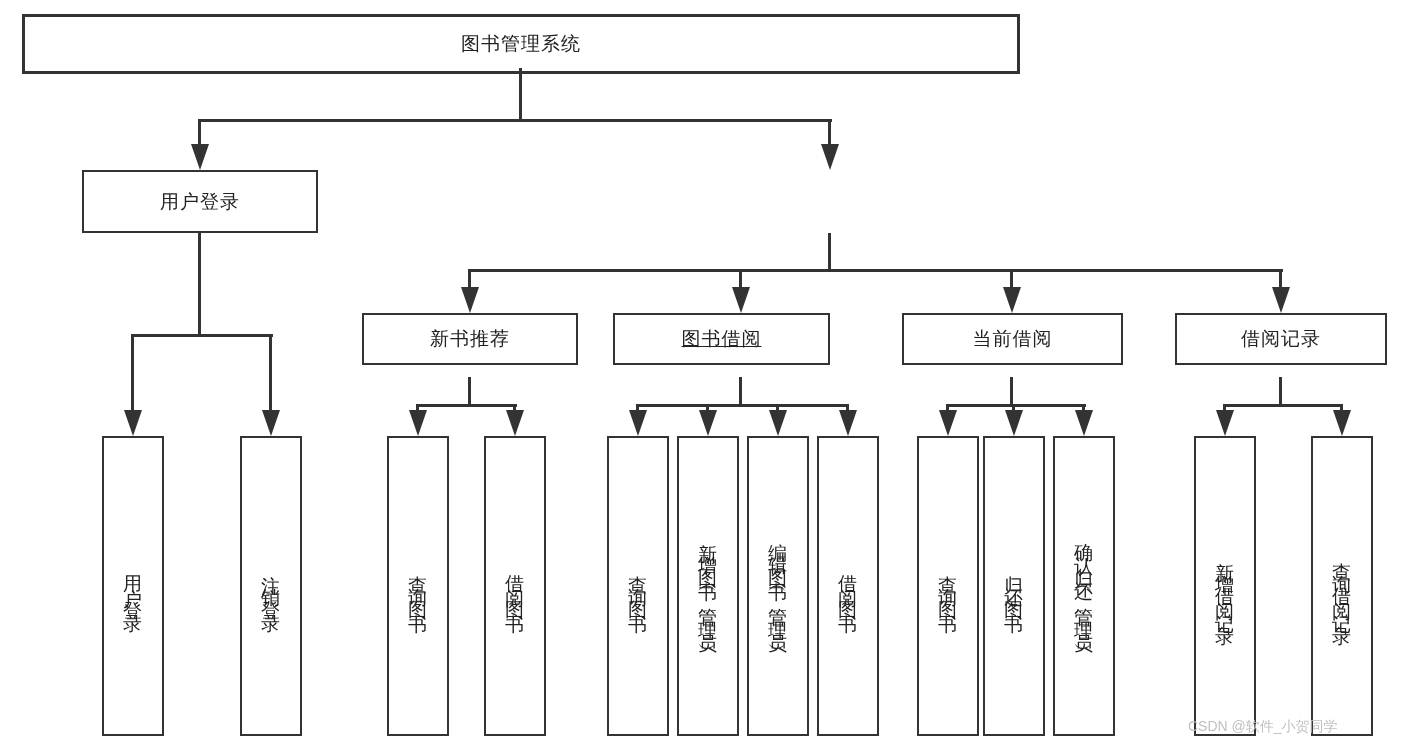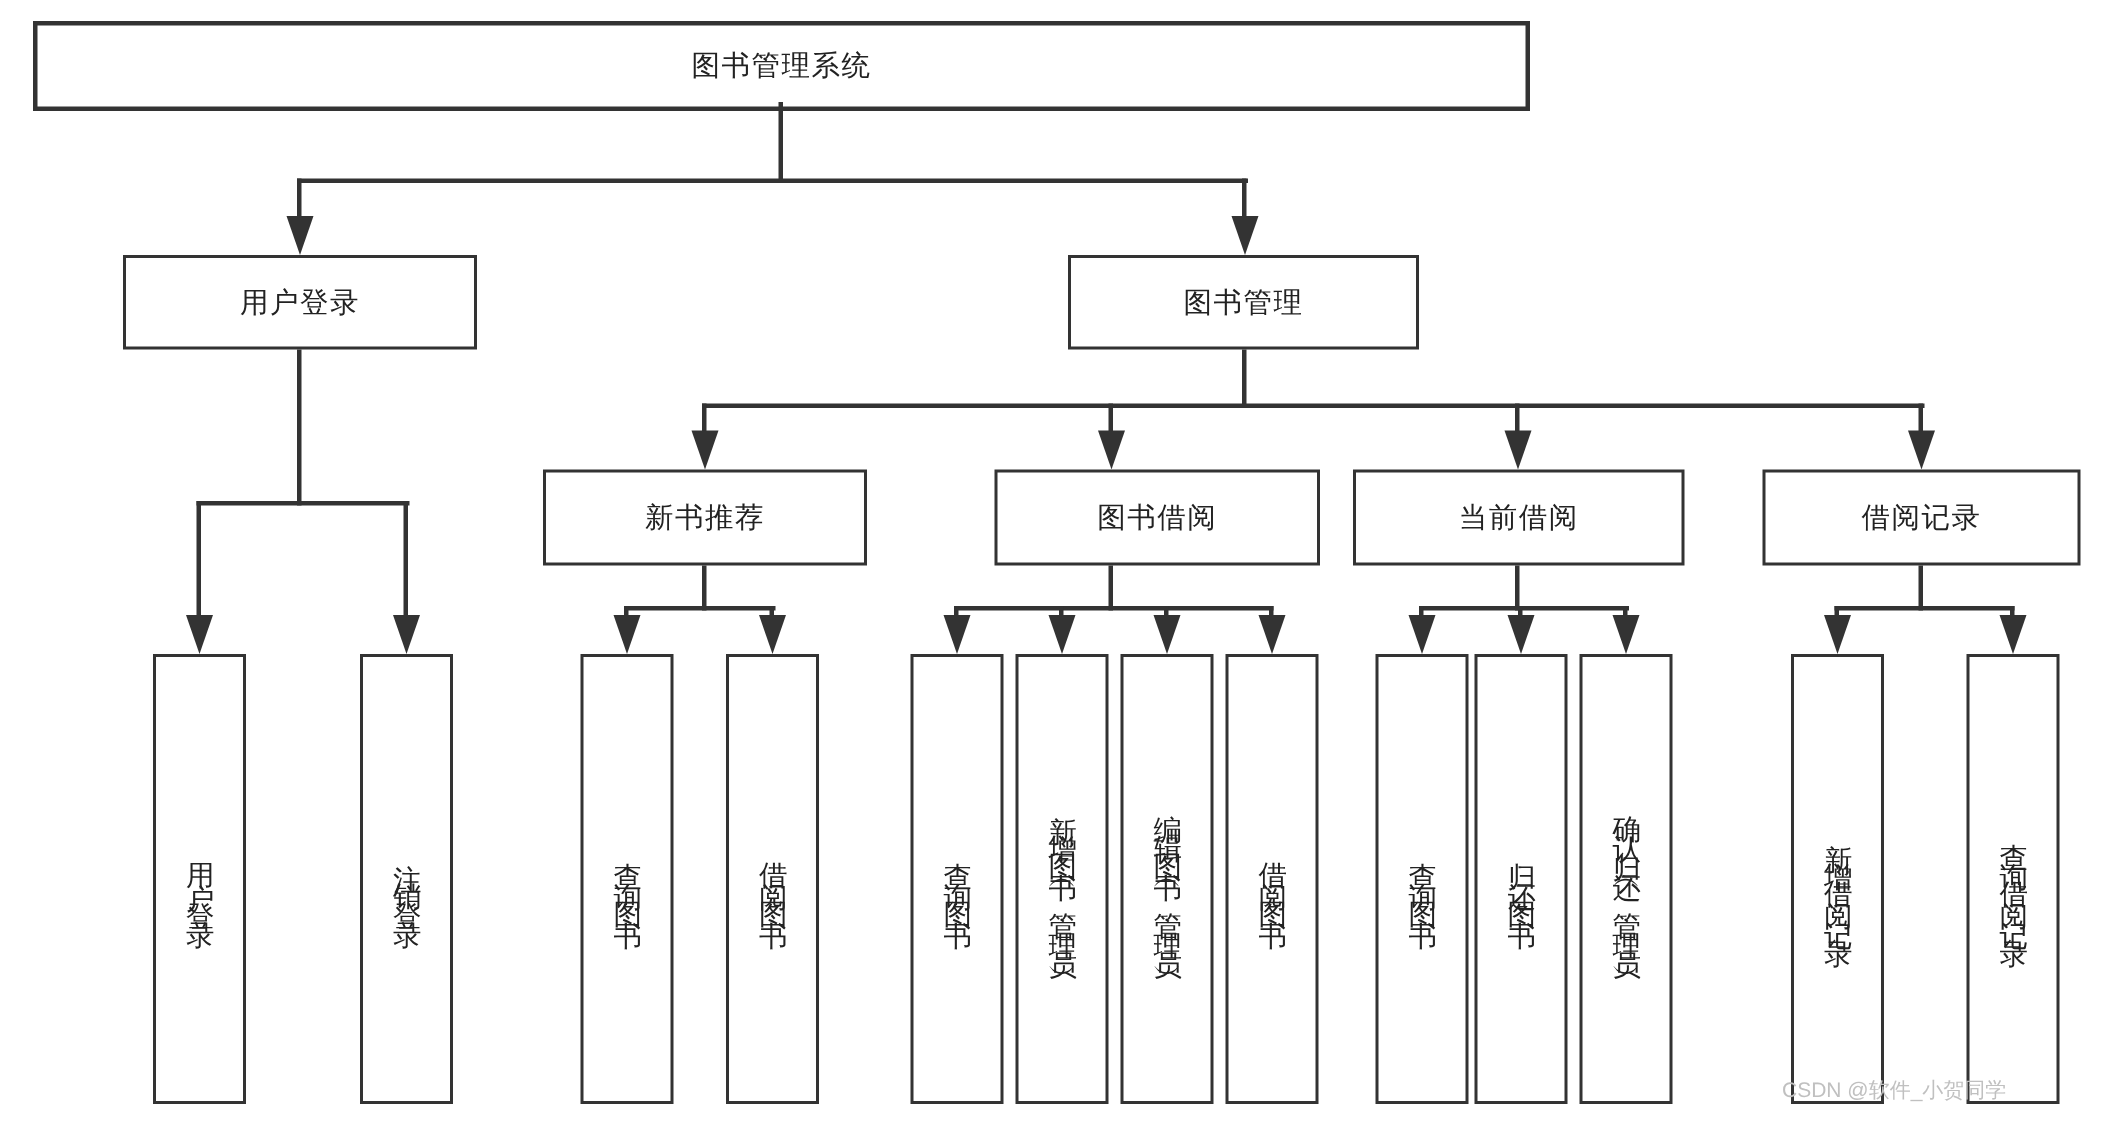--- a/index.html
+++ b/index.html
@@ -26,21 +26,21 @@
     border: 2px solid var(--line);
     display: flex;
     align-items: center;
     justify-content: center;
     font-size: 19px;
     color: var(--text);
     letter-spacing: 1px;
   }
   .root-box { border-width: 3px; top: 14px; left: 22px; width: 998px; height: 60px; }
   .l2 { top: 170px; height: 63px; }
-  .l3 { top: 313px; height: 64px; }
+  .l3 { top: 313px; height: 52px; }
   .leaf {
     top: 436px; height: 300px; width: 62px;
     writing-mode: vertical-rl;
     text-orientation: mixed;
     letter-spacing: 13px;
     line-height: 1;
   }
   .v { position: absolute; width: 3px; background: var(--line); }
   .h { position: absolute; height: 3px; background: var(--line); }
   .arr {
@@ -66,42 +66,41 @@
   <div class="box root-box">图书管理系统</div>
 
   <div class="v" style="left:519px; top:68px; height:54px;"></div>
   <div class="h" style="left:198px; top:119px; width:634px;"></div>
   <div class="v" style="left:198px; top:119px; height:29px;"></div>
   <div class="arr" style="left:191px; top:144px;"></div>
   <div class="v" style="left:828px; top:119px; height:29px;"></div>
   <div class="arr" style="left:821px; top:144px;"></div>
 
   <div class="box l2" style="left:82px; width:236px;">用户登录</div>
-  <div class="box l2" style="left:712px; width:234px;">图书管理</div>
 
   <div class="v" style="left:198px; top:233px; height:104px;"></div>
   <div class="h" style="left:131px; top:334px; width:142px;"></div>
   <div class="v" style="left:131px; top:334px; height:80px;"></div>
   <div class="arr" style="left:124px; top:410px;"></div>
   <div class="v" style="left:269px; top:334px; height:80px;"></div>
   <div class="arr" style="left:262px; top:410px;"></div>
 
   <div class="v" style="left:828px; top:233px; height:39px;"></div>
   <div class="h" style="left:468px; top:269px; width:815px;"></div>
   <div class="v" style="left:468px; top:269px; height:20px;"></div>
   <div class="arr" style="left:461px; top:287px;"></div>
   <div class="v" style="left:739px; top:269px; height:20px;"></div>
   <div class="arr" style="left:732px; top:287px;"></div>
   <div class="v" style="left:1010px; top:269px; height:20px;"></div>
   <div class="arr" style="left:1003px; top:287px;"></div>
   <div class="v" style="left:1279px; top:269px; height:20px;"></div>
   <div class="arr" style="left:1272px; top:287px;"></div>
 
   <div class="box l3" style="left:362px; width:216px;">新书推荐</div>
-  <div class="box l3" style="left:663px; width:217px;">图书借阅</div>
+  <div class="box l3" style="left:613px; width:217px;text-decoration:underline;">图书借阅</div>
   <div class="box l3" style="left:902px; width:221px;">当前借阅</div>
   <div class="box l3" style="left:1175px; width:212px;">借阅记录</div>
 
   <div class="v" style="left:468px; top:377px; height:30px;"></div>
   <div class="h" style="left:416px; top:404px; width:101px;"></div>
   <div class="v" style="left:416px; top:404px; height:10px;"></div>
   <div class="arr" style="left:409px; top:410px;"></div>
   <div class="v" style="left:513px; top:404px; height:10px;"></div>
   <div class="arr" style="left:506px; top:410px;"></div>
 

